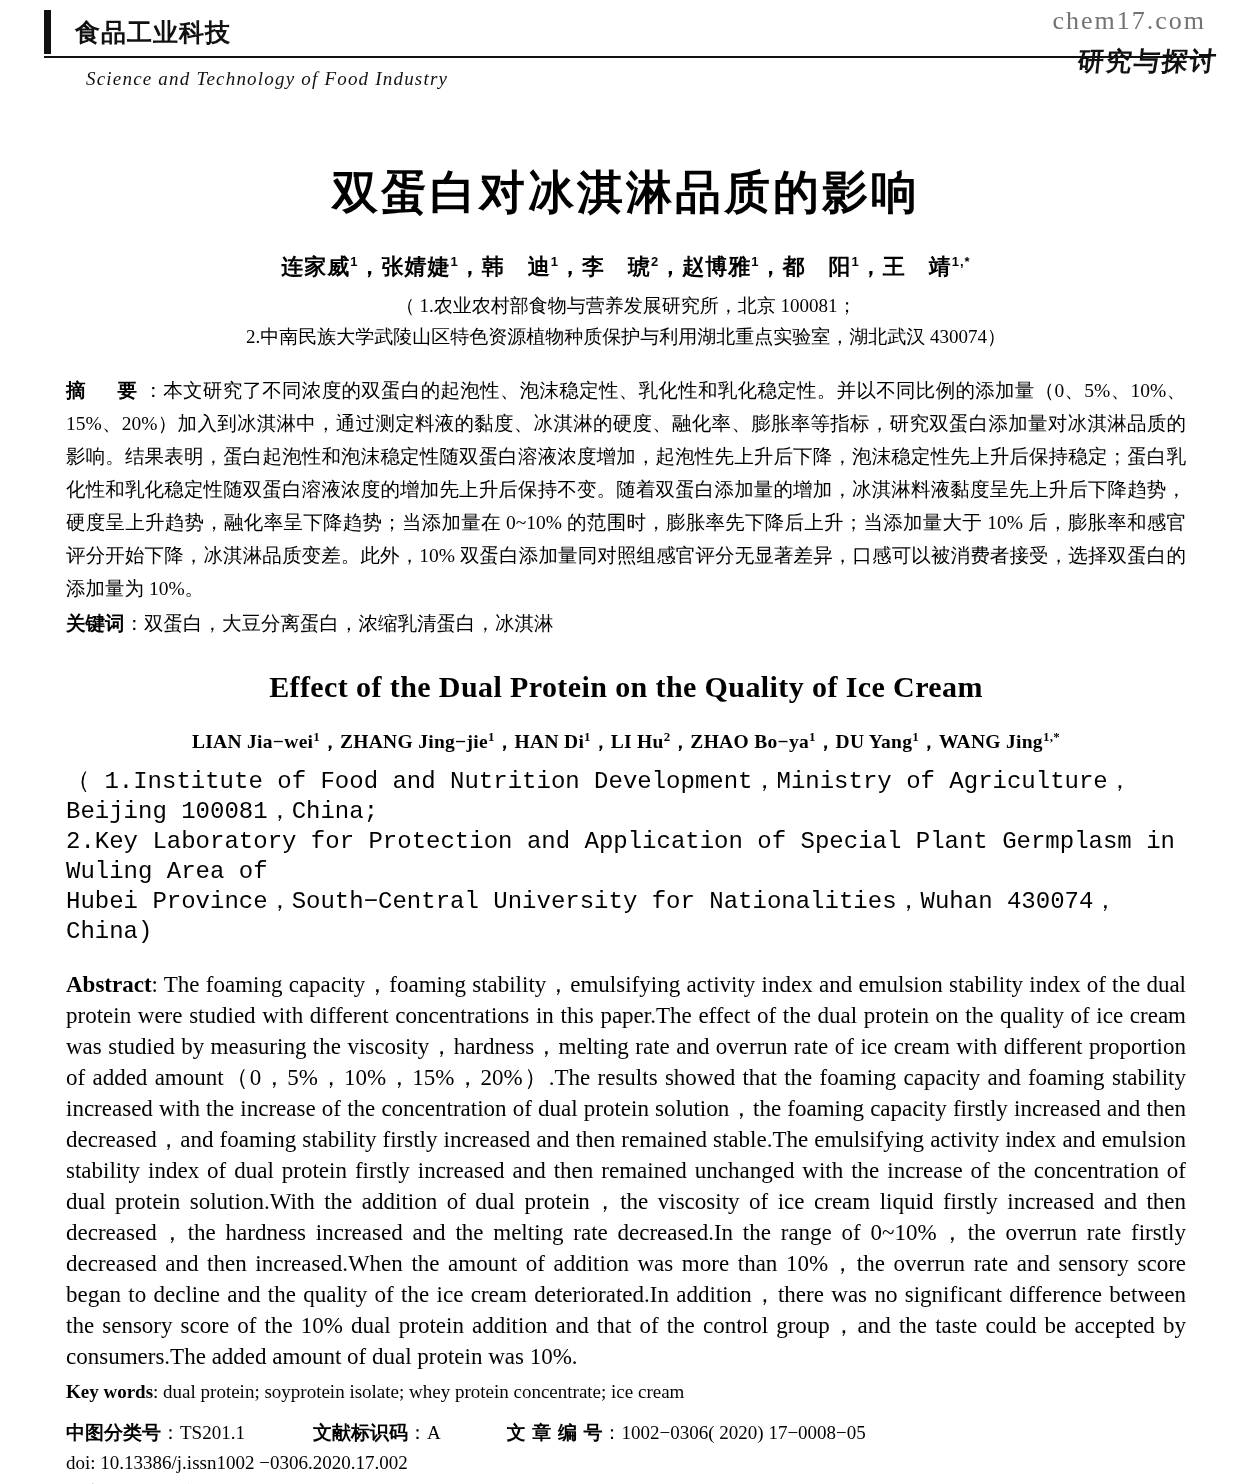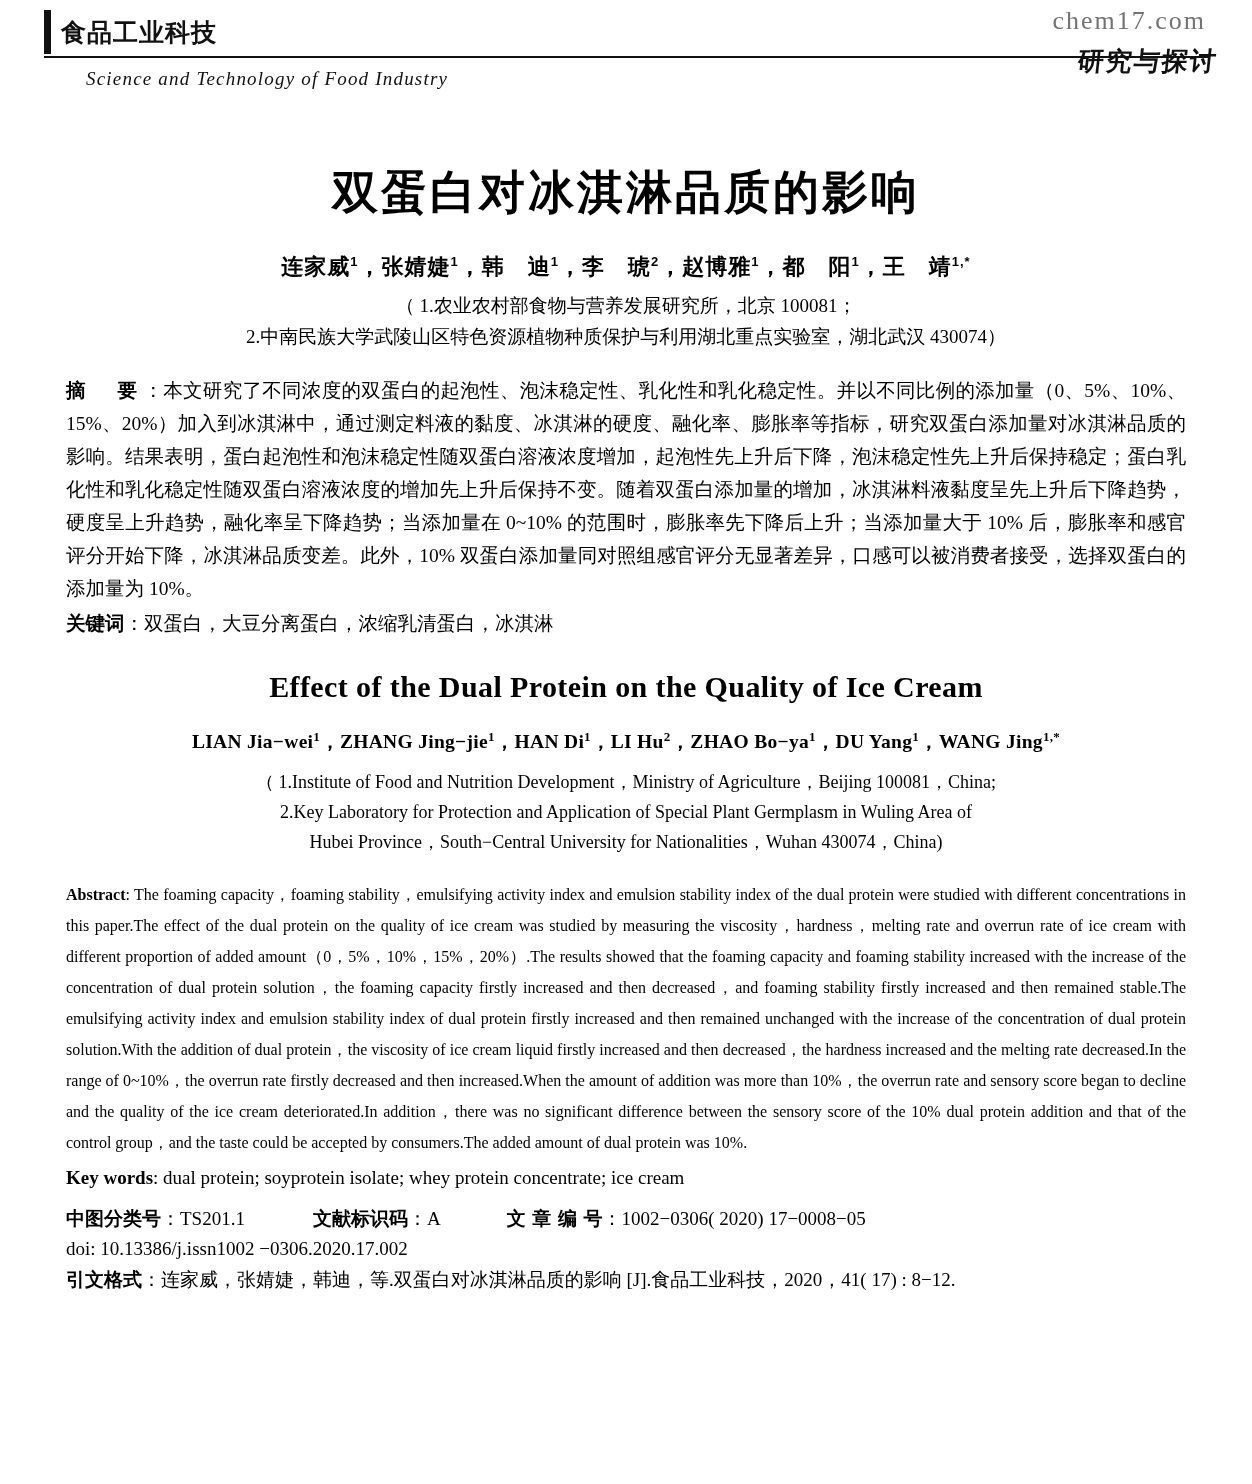--- a/index.html
+++ b/index.html
@@ -30,21 +30,21 @@
   }
   .journal-logo-box {
     position: absolute;
     left: 44px;
     top: 10px;
     width: 180px;
     height: 44px;
     border-left: 7px solid #111;
     display: flex;
     align-items: center;
-    padding-left: 10px;
+    padding-left: 24px;
     box-sizing: border-box;
   }
   .journal-logo-cn {
     font-family: "DejaVu Sans", sans-serif;
     font-weight: bold;
     font-size: 25px;
     letter-spacing: 1px;
     color: #111;
     white-space: nowrap;
   }
@@ -160,28 +160,28 @@
   }
   .authors-en {
     text-align: center;
     font-family: "Liberation Serif", serif;
     font-weight: bold;
     font-size: 19.5px;
     margin-bottom: 12px;
     letter-spacing: 0.3px;
   }
   .affil-en {
-    text-align: center;
-    font-size: 18px;
-    line-height: 30px;
-    font-family: Liberation Serif, serif;
+    text-align: left;
+    font-size: 24px;
+    line-height: 30px;
+    font-family: Liberation Mono, monospace;
   }
   .abs-en {
     margin-top: 22px;
-    font-size: 16px;
+    font-size: 23px;
     line-height: 31px;
     text-align: justify;
     font-family: "Liberation Serif", serif;
   }
   .abs-en .lbl, .kw-en .lbl {
     font-weight: bold;
   }
   .kw-en {
     margin-top: 4px;
     font-size: 19px;

